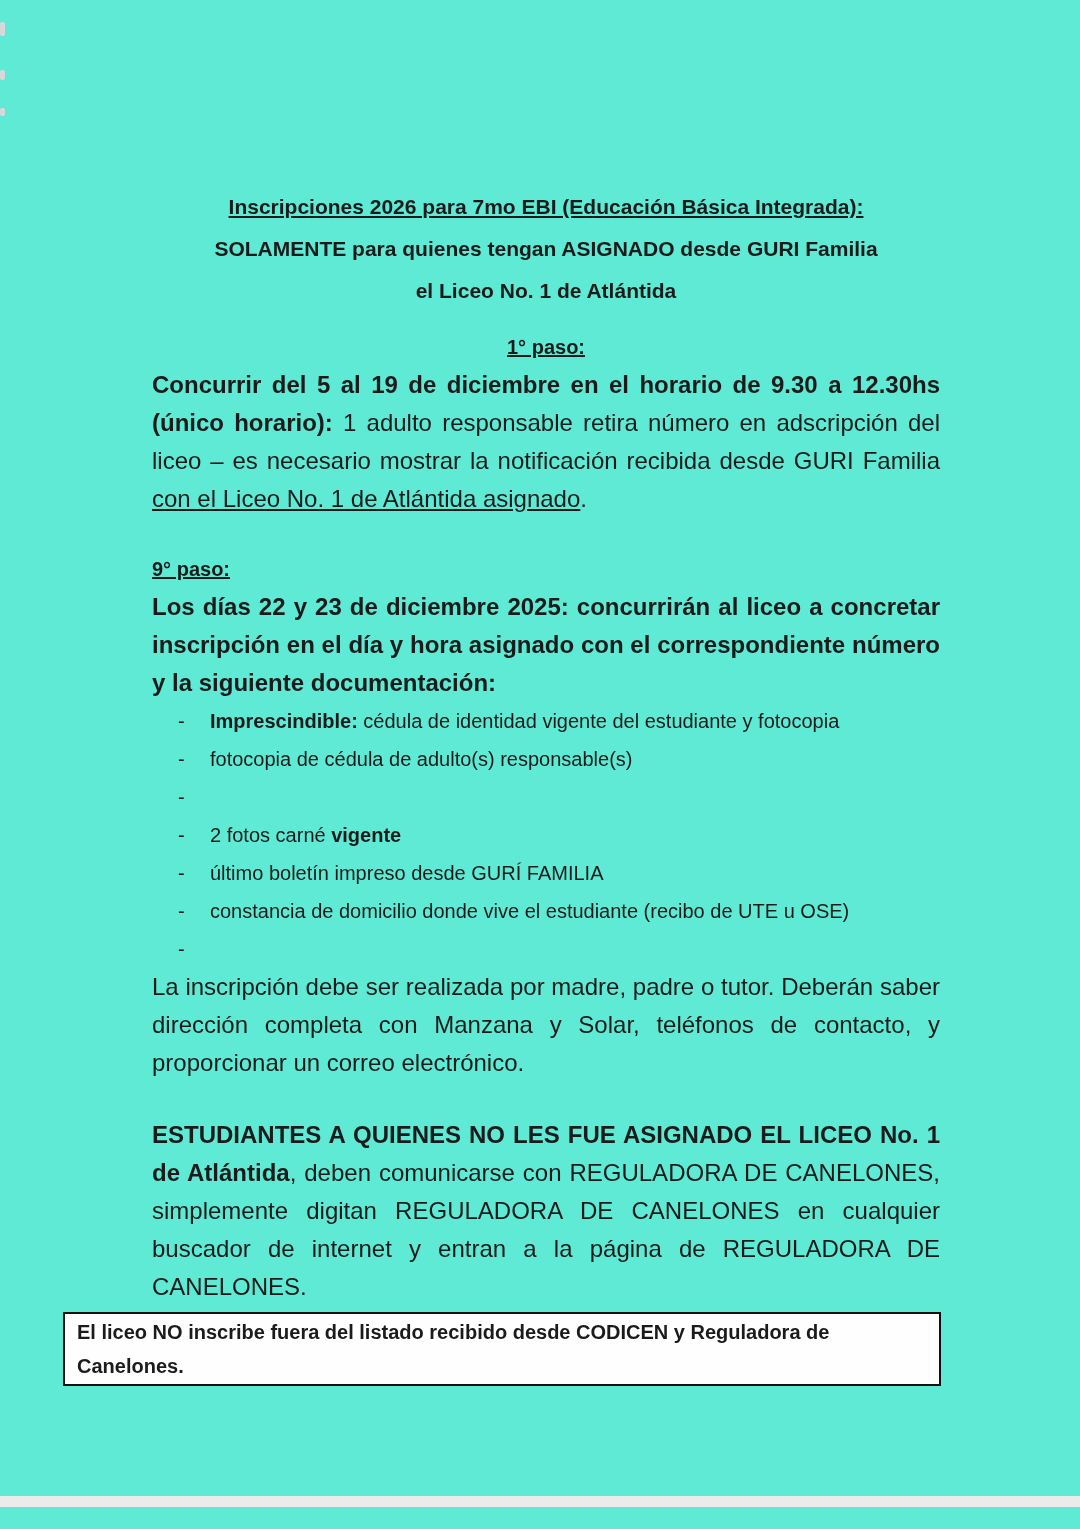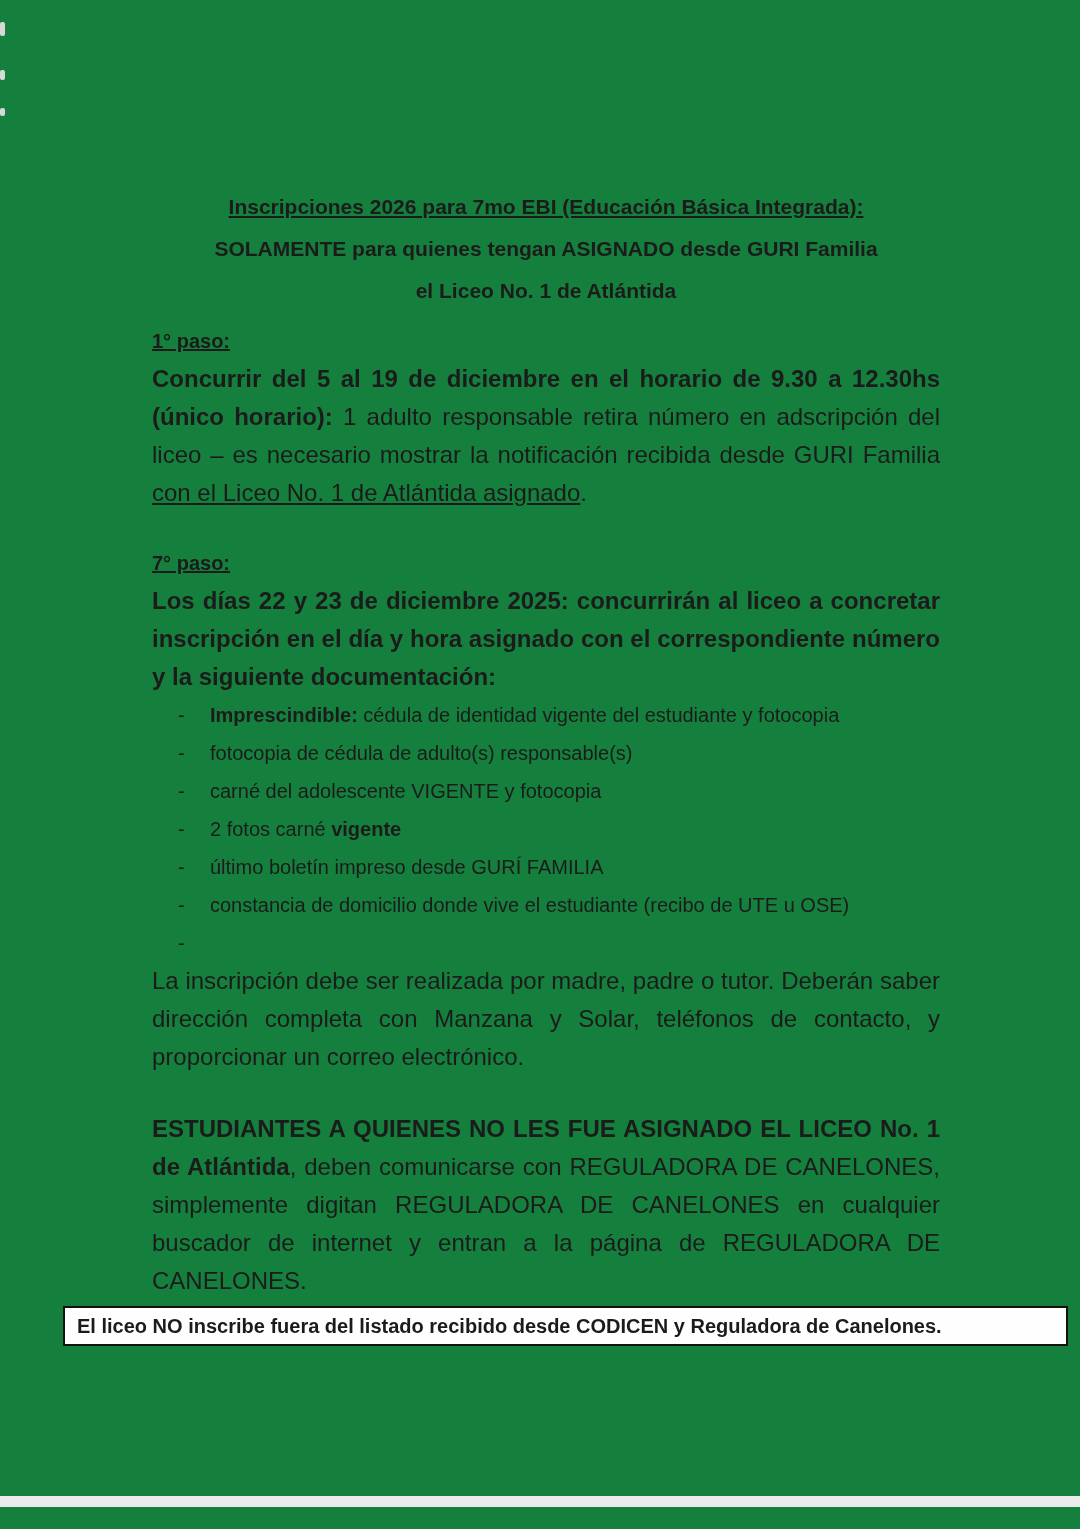--- a/index.html
+++ b/index.html
@@ -4,21 +4,21 @@
 <style>
   html, body {
     margin: 0;
     padding: 0;
     background: #ffffff;
   }
   .page {
     position: relative;
     width: 1080px;
     height: 1529px;
-    background: #15803d;
+    background: #5eead4;
     font-family: "Liberation Sans", "DejaVu Sans", sans-serif;
     color: #1b1b1b;
     overflow: hidden;
     box-sizing: border-box;
     padding: 186px 140px 0 152px;
   }
   .title-block {
     text-align: center;
     font-weight: bold;
     font-size: 21px;
@@ -35,21 +35,21 @@
     line-height: 38px;
     margin: 0;
   }
   .para {
     font-size: 24px;
     line-height: 38px;
     text-align: justify;
     margin: 0;
   }
   .para.bold-para { font-weight: bold; }
-  .gap-sm { margin-top: 10px; }
+  .gap-sm { margin-top: 16px; text-align: center; }
   .gap-lg { margin-top: 32px; }
   .gap-md { margin-top: 34px; }
   ul.req-list {
     list-style: none;
     margin: 0;
     padding: 0 0 0 26px;
     font-size: 20px;
     line-height: 38px;
   }
   ul.req-list li {
@@ -57,21 +57,21 @@
     align-items: baseline;
   }
   ul.req-list .dash {
     width: 32px;
     flex: 0 0 32px;
     text-align: left;
   }
   .footer-box {
     box-sizing: border-box;
     margin: 6px 0 0 -89px;
-    width: 1005px;
+    width: 878px;
     border: 2px solid #111111;
     font-weight: bold;
     font-size: 20px;
     line-height: 34px;
     padding: 1px 8px 1px 12px;
     background: #fefefe;
   }
   .scan-band {
     position: absolute;
     left: 0;
@@ -95,35 +95,34 @@
 
   <div class="title-block">
     <p class="title-line u">Inscripciones 2026 para 7mo EBI (Educación Básica Integrada):</p>
     <p class="title-line">SOLAMENTE para quienes tengan ASIGNADO desde GURI Familia</p>
     <p class="title-line">el Liceo No. 1 de Atlántida</p>
   </div>
 
   <p class="step-heading gap-sm">1° paso:</p>
   <p class="para"><span class="b">Concurrir del 5 al 19 de diciembre en el horario de 9.30 a 12.30hs (único horario):</span><span>  1 adulto responsable retira número en adscripción del liceo – es necesario mostrar la notificación recibida desde GURI Familia </span><span class="u">con el Liceo No. 1 de Atlántida asignado</span><span>.</span></p>
 
-  <p class="step-heading gap-lg">7° paso:</p>
+  <p class="step-heading gap-lg">9° paso:</p>
   <p class="para bold-para">Los días 22 y 23 de diciembre 2025: concurrirán al liceo a concretar inscripción en el día y hora asignado con el correspondiente número y la siguiente documentación:</p>
 
   <ul class="req-list">
     <li>
         <span class="dash">-</span>
         <span><span class="b">Imprescindible:</span><span> cédula de identidad vigente del estudiante y fotocopia</span><span class="b"></span></span>
       </li>
     <li>
         <span class="dash">-</span>
         <span><span class="b"></span><span>fotocopia de cédula de adulto(s) responsable(s)</span><span class="b"></span></span>
       </li>
     <li>
         <span class="dash">-</span>
-        <span><span class="b"></span><span>carné del adolescente VIGENTE y fotocopia</span><span class="b"></span></span>
       </li>
     <li>
         <span class="dash">-</span>
         <span><span class="b"></span><span>2 fotos carné </span><span class="b">vigente</span></span>
       </li>
     <li>
         <span class="dash">-</span>
         <span><span class="b"></span><span>último boletín impreso desde GURÍ FAMILIA</span><span class="b"></span></span>
       </li>
     <li>

